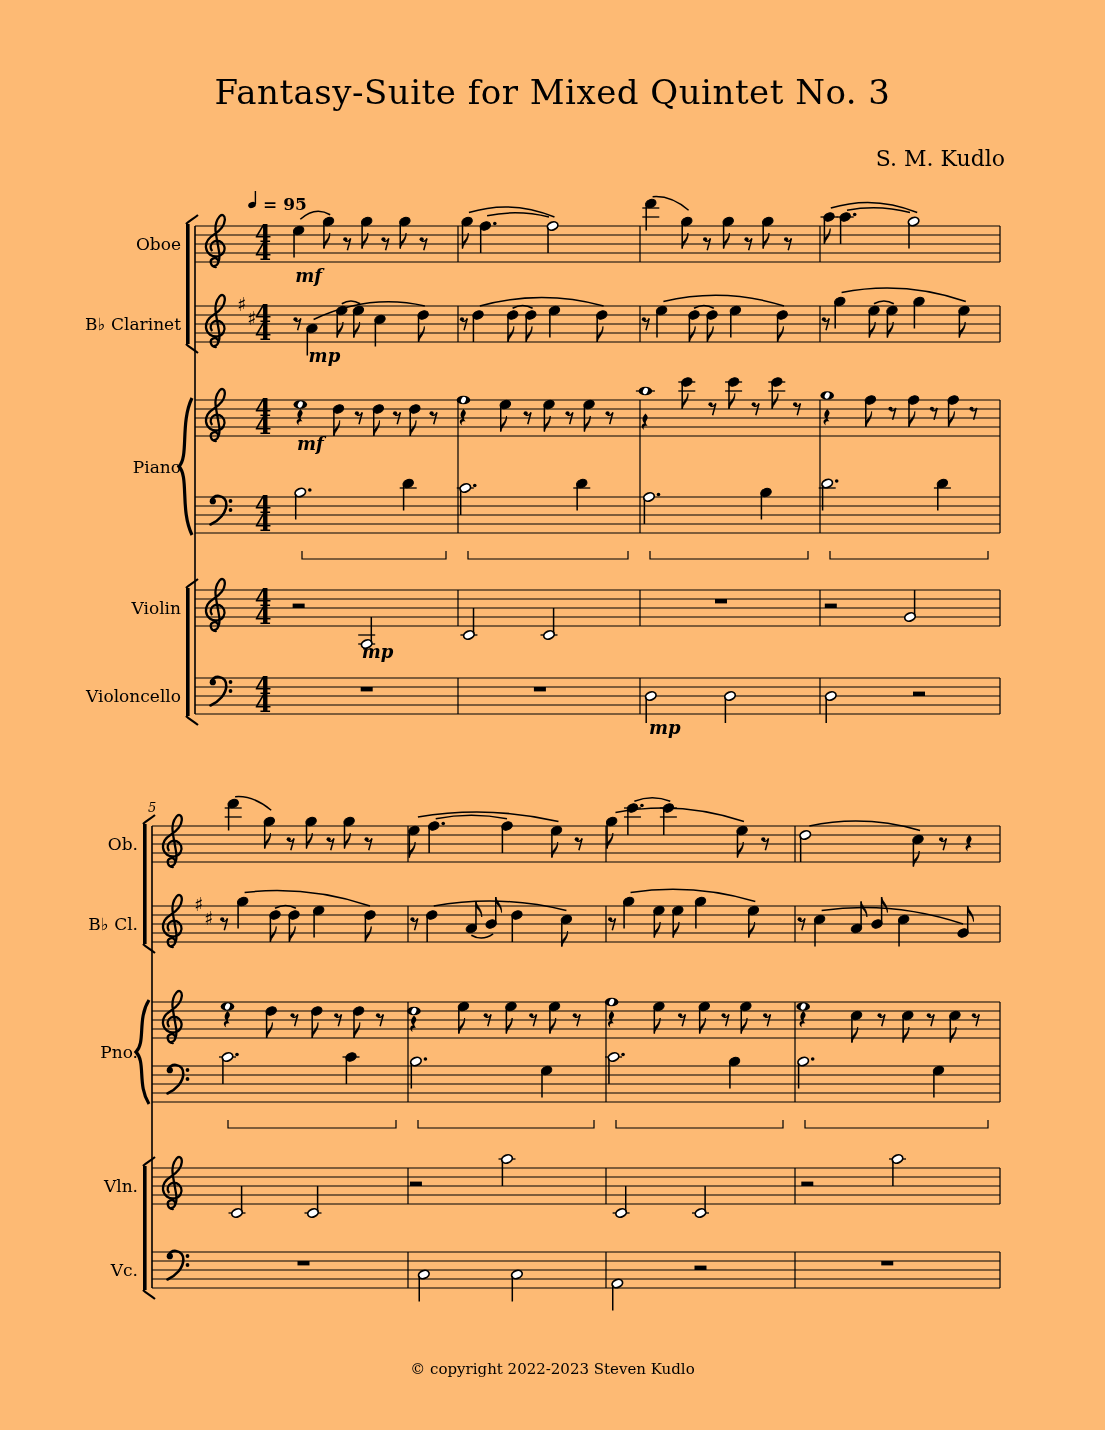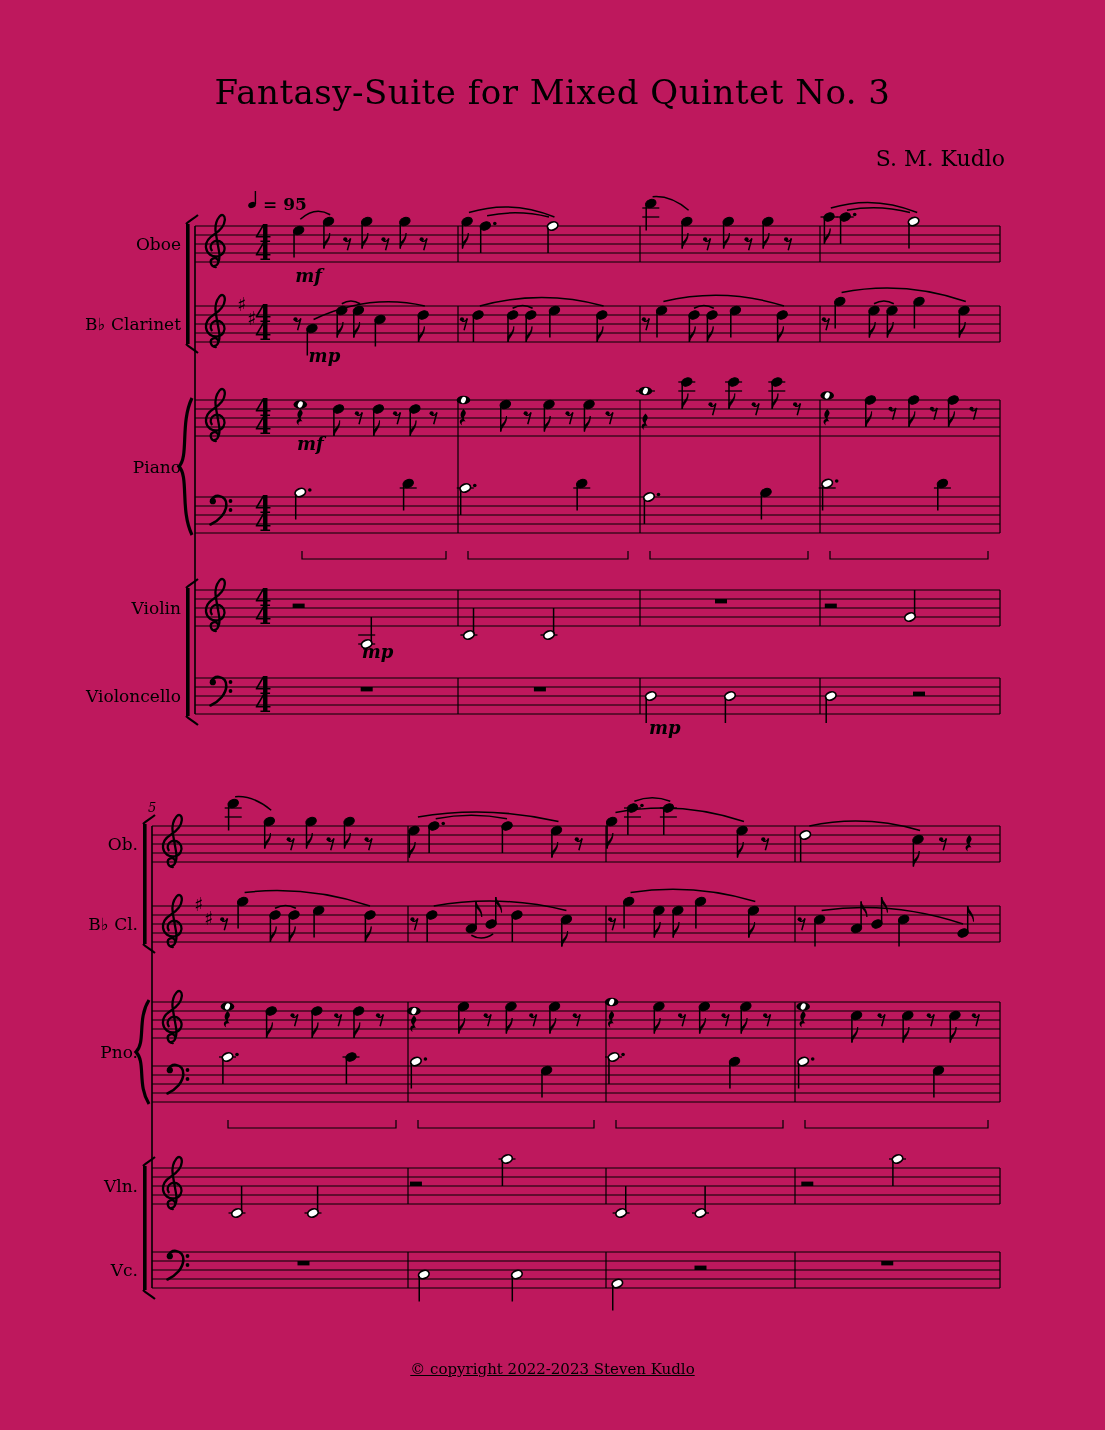--- a/index.html
+++ b/index.html
@@ -1,21 +1,21 @@
 <!DOCTYPE html>
 <html><head>
 <meta charset="utf-8">
 <style>
   html,body{margin:0;padding:0;background:#e8e8e8;}
-  .page{position:relative;width:1105px;height:1430px;background:#be185d;margin:0 auto;
+  .page{position:relative;width:1105px;height:1430px;background:#fdba74;margin:0 auto;
         font-family:"DejaVu Serif", serif; color:#000;}
   .title{position:absolute;top:72px;left:0;width:100%;text-align:center;
          font-size:34px;font-weight:400;letter-spacing:0.5px;}
   .composer{position:absolute;top:146px;right:100px;font-size:22px;}
-  .footer{position:absolute;top:1360px;left:0;width:100%;text-align:center;font-size:15px;text-decoration:underline;}
+  .footer{position:absolute;top:1360px;left:0;width:100%;text-align:center;font-size:15px;}
   svg.score{position:absolute;left:0;top:0;}
 </style>
 </head>
 <body>
 
 <div class="page">
   <div class="title">Fantasy-Suite for Mixed Quintet No. 3</div>
   <div class="composer">S. M. Kudlo</div>
   <svg class="score" id="score-svg" width="1105" height="1430" viewBox="0 0 1105 1430">
       <g>

